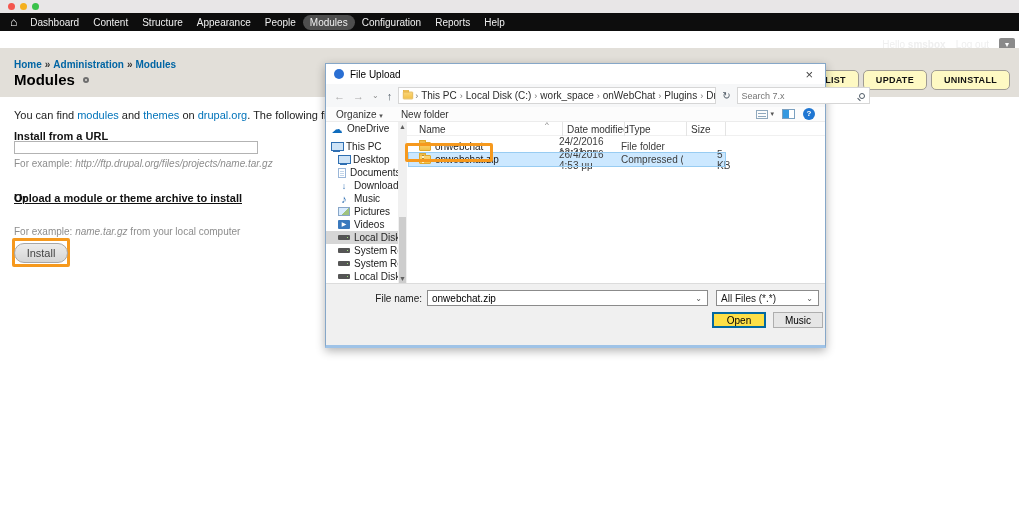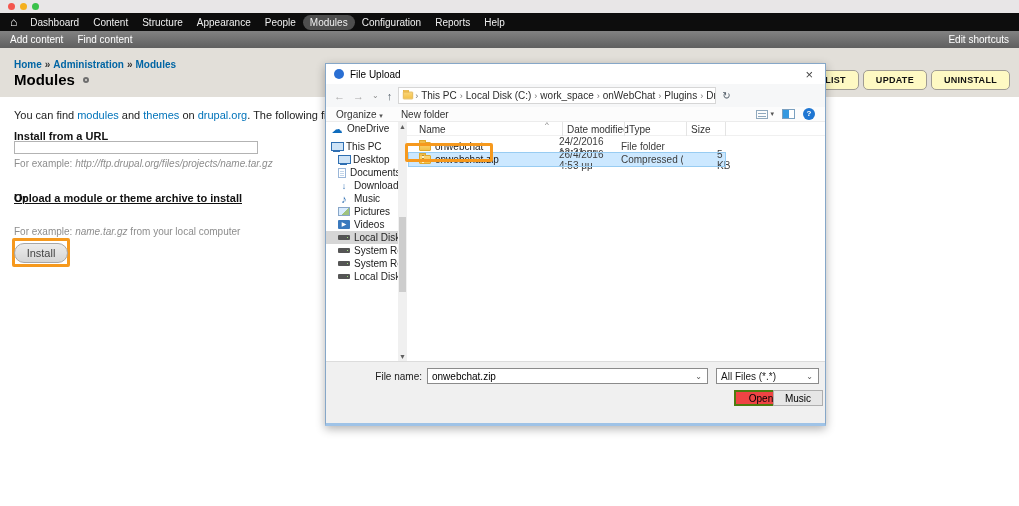--- a/index.html
+++ b/index.html
@@ -66,21 +66,21 @@
   .browse-btn { background:linear-gradient(#fdfdfd,#d9d9d9); border:1px solid #979797;
     border-radius:3px; font-size:10px; color:#222; padding:2px 7px; margin-right:6px; cursor:pointer; }
   .no-file { font-size:11px; color:#222; white-space:nowrap; }
   .ex2 { top:129px; left:14px; }
   .hl-install { top:141px; left:12px; width:58px; height:29px; display:flex;
     align-items:center; justify-content:center; }
   .install-btn { background:linear-gradient(#ececec,#d5d5d5); border:1px solid #a6a6a6;
     border-radius:11px; font-size:11px; color:#444; padding:3px 12px; cursor:pointer; }
 
   
-  .dialog { position:absolute; left:325px; top:63px; width:501px; height:363px; background:#fff;
+  .dialog { position:absolute; left:325px; top:63px; width:501px; height:285px; background:#fff;
     border:1px solid #86a7c8; border-bottom:3px solid #9fc3e7;
     box-shadow:0 3px 9px rgba(0,0,0,.3); font-size:10px; color:#1a1a1a; }
   .dlg-title { position:absolute; top:0; left:0; right:0; height:20px; background:#fff;
     display:flex; align-items:center; padding:0 8px; }
   .dlg-ic { width:10px; height:10px; border-radius:50%; background:#2a6fd3; margin-right:6px; }
   .dlg-title-text { font-size:10px; color:#000; }
   .dlg-close { margin-left:auto; font-size:13px; color:#444; cursor:pointer; padding:0 4px; }
 
   .dlg-nav { position:absolute; top:20px; left:0; right:0; height:23px; background:#f6f7f8;
     display:flex; align-items:center; padding:0 6px; gap:4px; }
@@ -167,22 +167,22 @@
     border-top:1px solid #dcdcdc; }
   .fn-label { position:absolute; top:9px; left:0; width:96px; text-align:right; color:#1a1a1a; }
   .fn-combo { position:absolute; top:6px; left:101px; width:281px; height:16px; background:#fff;
     border:1px solid #8b8b8b; display:flex; align-items:center; }
   .fn-combo input { border:none; outline:none; flex:1; font-size:10px; padding:0 4px;
     font-family:"Liberation Sans",sans-serif; color:#000; }
   .combo-caret { color:#555; font-size:8px; padding:0 5px; cursor:pointer; }
   .ft-select { position:absolute; top:6px; left:390px; width:103px; height:16px; background:#fff;
     border:1px solid #8b8b8b; display:flex; align-items:center; cursor:pointer; }
   .ft-select span.val { flex:1; padding:0 4px; }
-  .btn-open { position:absolute; top:28px; left:408px; width:54px; height:16px; background:#ef4444;
-    border:2px solid #4d7c0f; font-size:10px; color:#000; cursor:pointer;
+  .btn-open { position:absolute; top:28px; left:386px; width:54px; height:16px; background:#fde047;
+    border:2px solid #0369a1; font-size:10px; color:#000; cursor:pointer;
     font-family:"Liberation Sans",sans-serif; }
   .btn-cancel { position:absolute; top:28px; left:447px; width:50px; height:16px; background:#e6e6e6;
     border:1px solid #aeaeae; font-size:10px; color:#000; cursor:pointer;
     font-family:"Liberation Sans",sans-serif; }
 </style>
 </head>
 <body>
 
 <div id="app">
 
@@ -203,25 +203,20 @@
     <span class="menu-item">Configuration</span>
     <span class="menu-item">Reports</span>
     <span class="menu-item">Help</span>
     <span class="admin-right">
       <span class="greet"><span>Hello </span><b>smsbox</b></span>
       <span class="logout">Log out</span>
       <span class="tb-caret"><span>▾</span></span>
     </span>
   </div>
 
-  <div class="shortcut-bar">
-    <span class="sc-item">Add content</span>
-    <span class="sc-item">Find content</span>
-    <span class="right sc-item">Edit shortcuts</span>
-  </div>
 
   <div class="page-head">
     <div class="breadcrumb">
       <a>Home</a><span class="bc-sep">»</span><a>Administration</a><span class="bc-sep">»</span><a>Modules</a>
     </div>
     <div class="page-title"><span>Modules</span><span class="title-circle"></span></div>
     <div class="tabs">
       <span class="tab">LIST</span>
       <span class="tab">UPDATE</span>
       <span class="tab">UNINSTALL</span>
@@ -268,20 +263,24 @@
         <span class="crumb">work_space</span>
         <span class="crumb-sep">›</span>
         <span class="crumb">onWebChat</span>
         <span class="crumb-sep">›</span>
         <span class="crumb">Plugins</span>
         <span class="crumb-sep">›</span>
         <span class="crumb">Drupal</span>
 
       </span>
       <span class="nav-ic dark" style="font-size:10px">↻</span>
+      <span class="search">
+        <input type="text" placeholder="Search 7.x" style="">
+        <span class="mag"></span>
+      </span>
     </div>
 
     <div class="dlg-cmd">
       <span class="cmd-item"><span>Organize</span> <span class="cmd-caret">▾</span></span>
       <span class="cmd-item">New folder</span>
       <span class="cmd-right">
         <span style="display:flex;align-items:center;gap:2px">
           <span class="icv-details"></span>
           <span class="cmd-caret">▾</span>
         </span>

